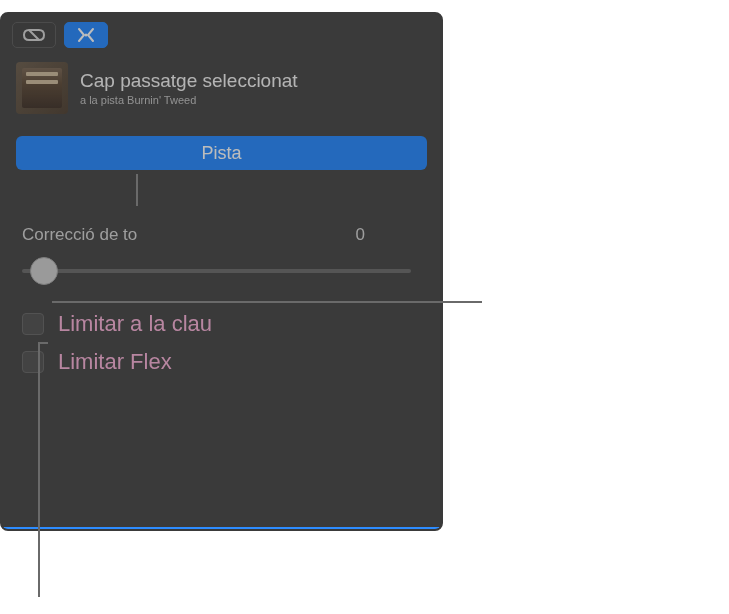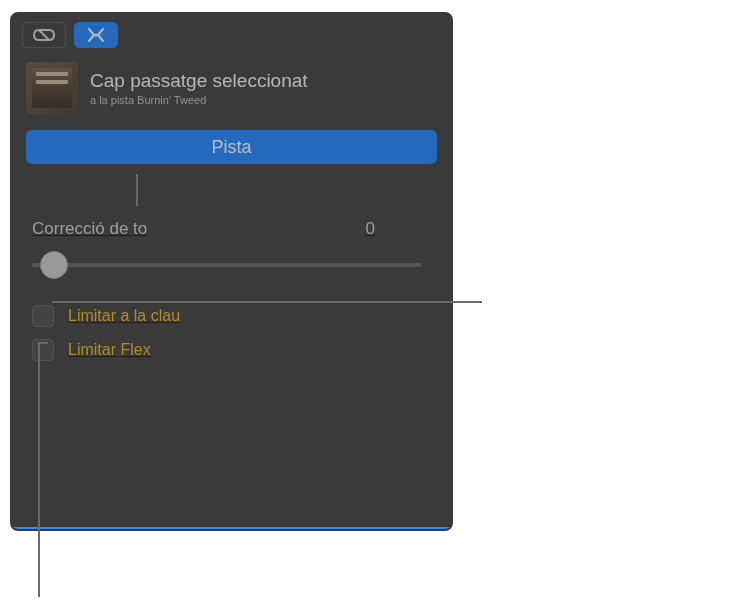--- a/index.html
+++ b/index.html
@@ -10,21 +10,21 @@
     body {
       background: #fff;
       font-family: -apple-system, BlinkMacSystemFont, "Helvetica Neue", sans-serif;
       width: 729px;
       height: 614px;
       position: relative;
     }
     .panel {
       position: absolute;
       top: 12px;
-      left: 10px;
+      left: 0;
       width: 443px;
       height: 519px;
       background: #2e2e2e;
       border: 2px solid #3a3a3a;
       border-radius: 8px;
       overflow: hidden;
     }
     .toolbar {
       display: flex;
       gap: 8px;
@@ -92,21 +92,21 @@
       font-size: 19px;
       font-weight: 500;
     }
     .header-subtitle {
       color: #bcbcbc;
       font-size: 11px;
       font-weight: 400;
     }
     .segmented {
       display: flex;
-      margin: 4px 14px 10px 14px;
+      margin: 10px 14px 10px 14px;
       height: 34px;
       border-radius: 6px;
       overflow: hidden;
       background: #fdba74;
       flex-direction: column;
     }
     .seg-btn {
       flex: 1;
       display: flex;
       align-items: center;
@@ -116,21 +116,20 @@
       font-weight: 400;
       cursor: pointer;
       background: #1f1f1f;
     }
     .seg-btn.active {
       background: #0a7aff;
       color: #fff;
     }
     .body-section {
       padding: 45px 20px 20px 20px;
-      text-decoration: underline;
     }
     .row-label {
       display: flex;
       justify-content: space-between;
       align-items: center;
       margin-bottom: 8px;
     }
     .row-label-text {
       color: #cfcfcf;
       font-size: 17px;
@@ -174,22 +173,22 @@
     .checkbox {
       width: 22px;
       height: 22px;
       background: #3d3d3d;
       border: 1px solid #555;
       border-radius: 4px;
       cursor: pointer;
       flex-shrink: 0;
     }
     .checkbox-label {
-      color: #eab308;
-      font-size: 16px;
+      color: #f9a8d4;
+      font-size: 22px;
     }
     .dim-overlay {
       position: absolute;
       inset: 0;
       background: rgba(80, 80, 80, 0.38);
       pointer-events: none;
     }
     .panel-border-accent {
       position: absolute;
       left: 0;

